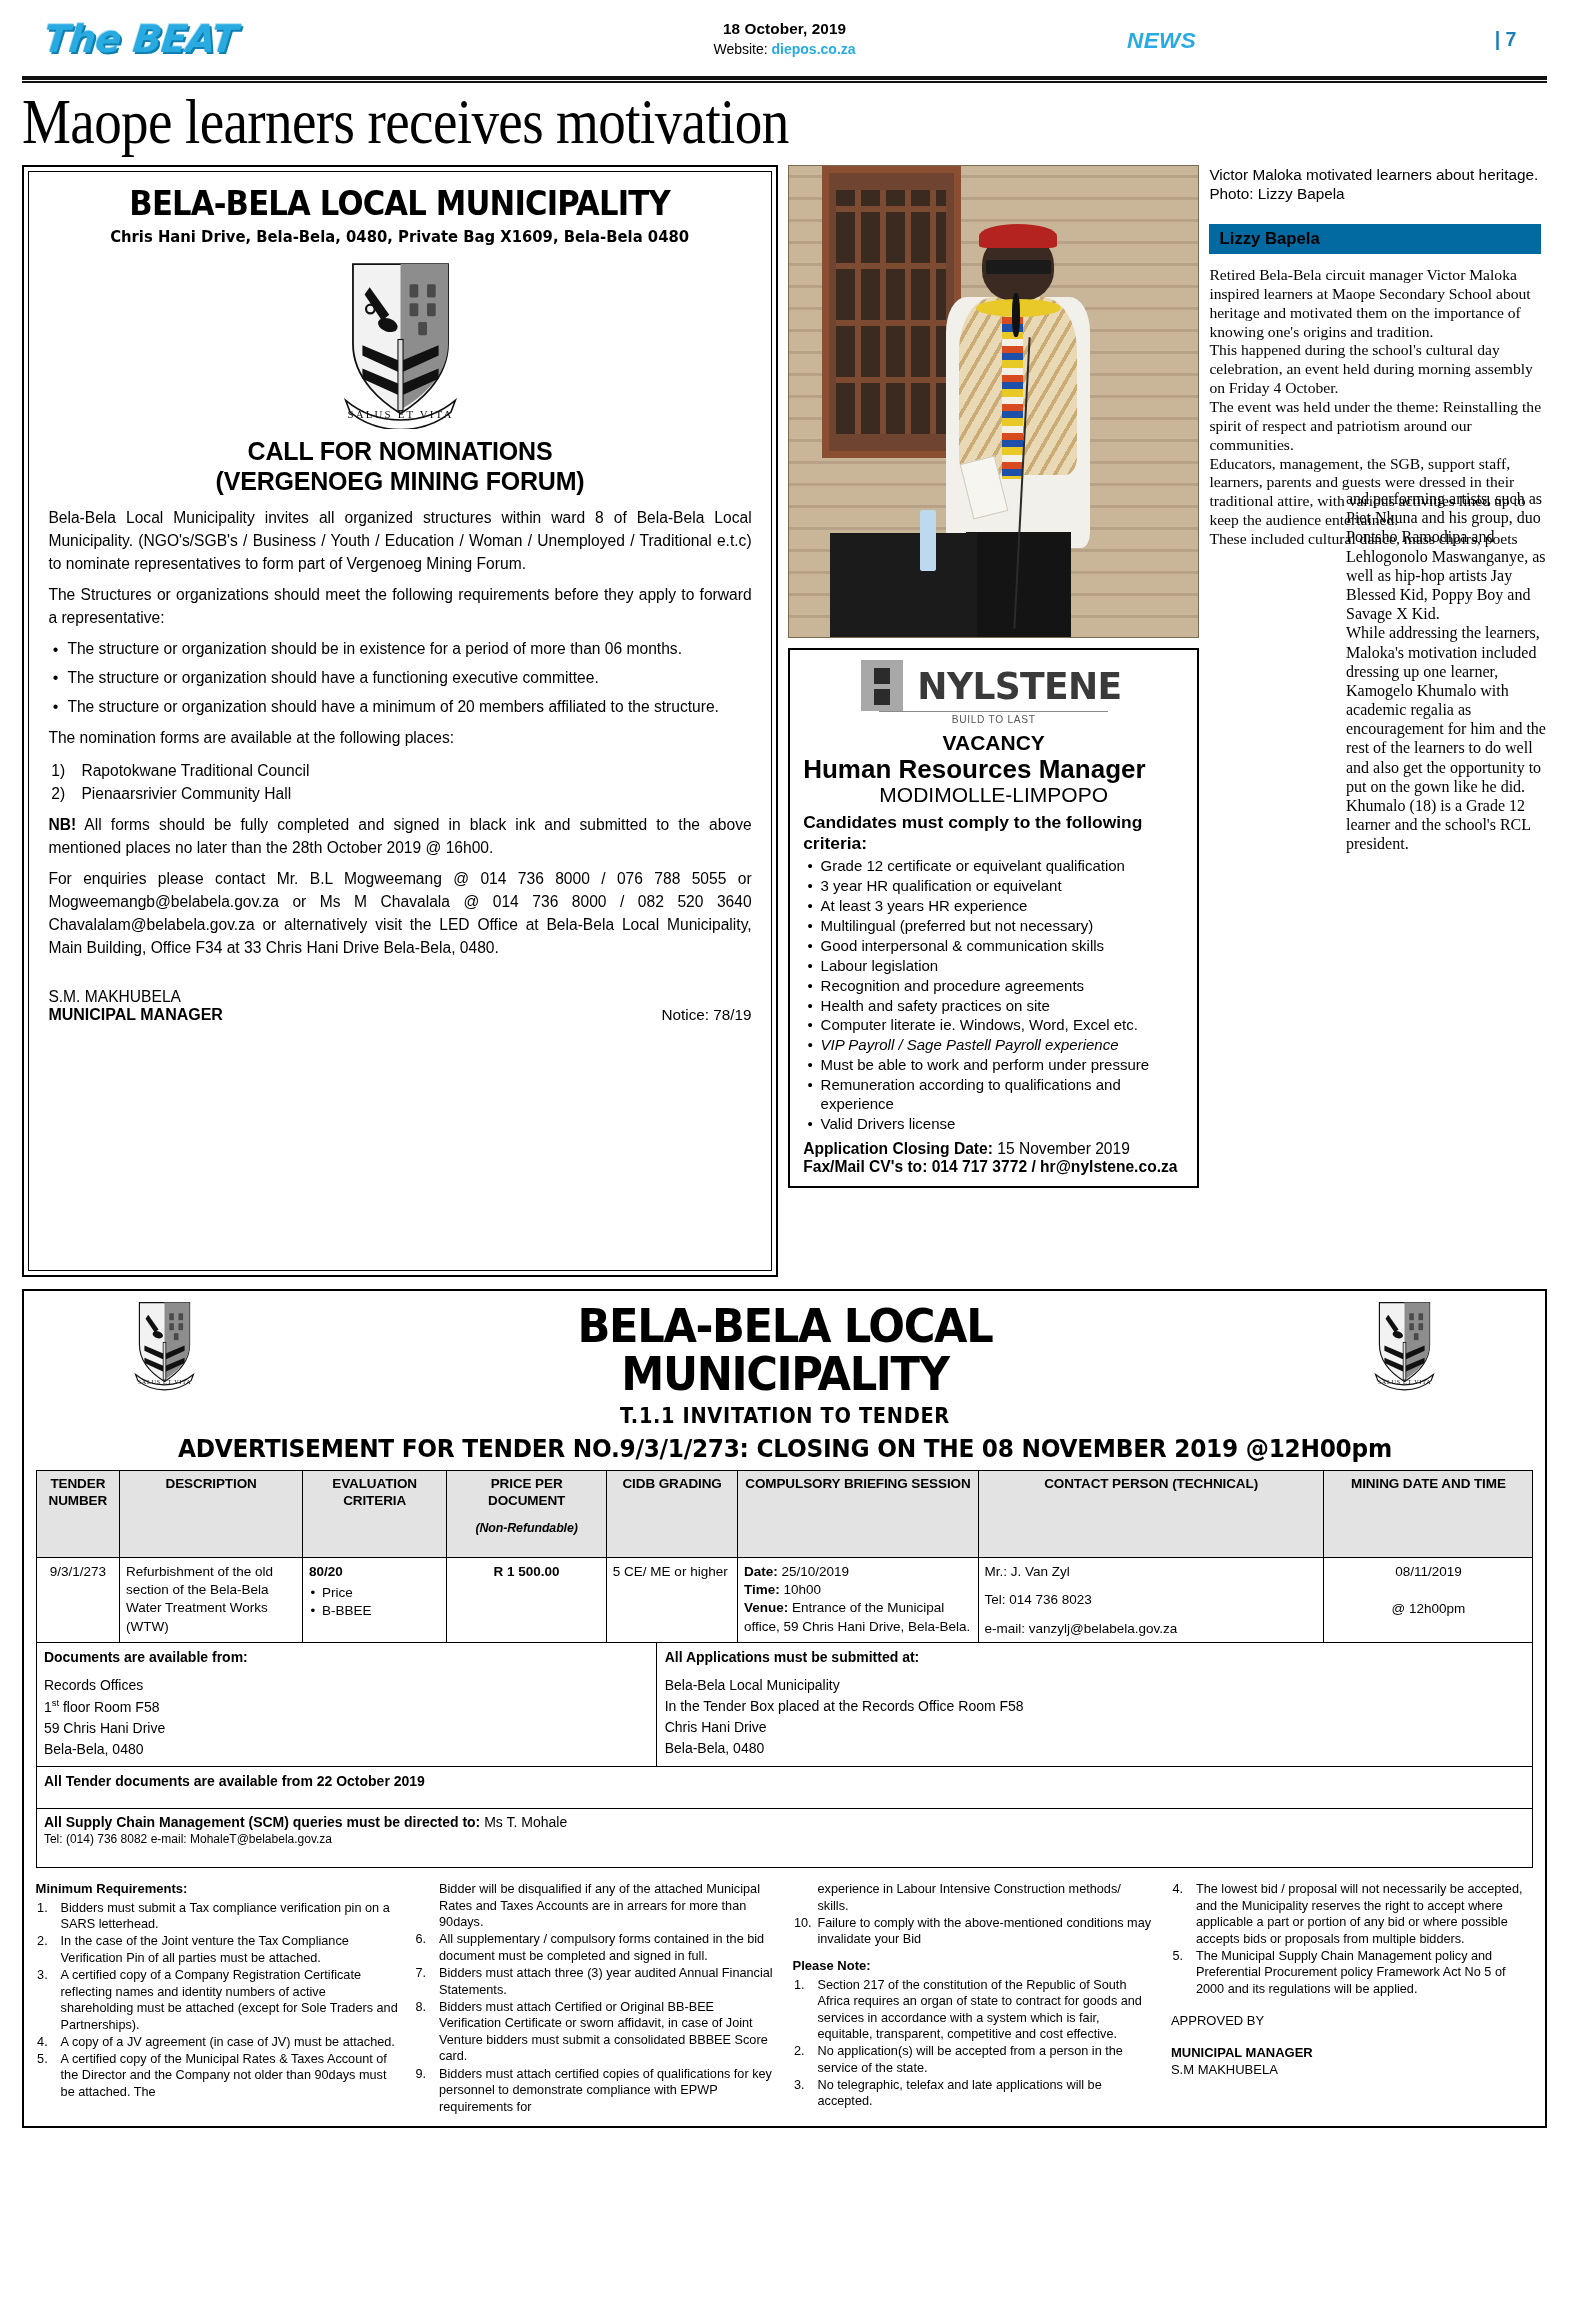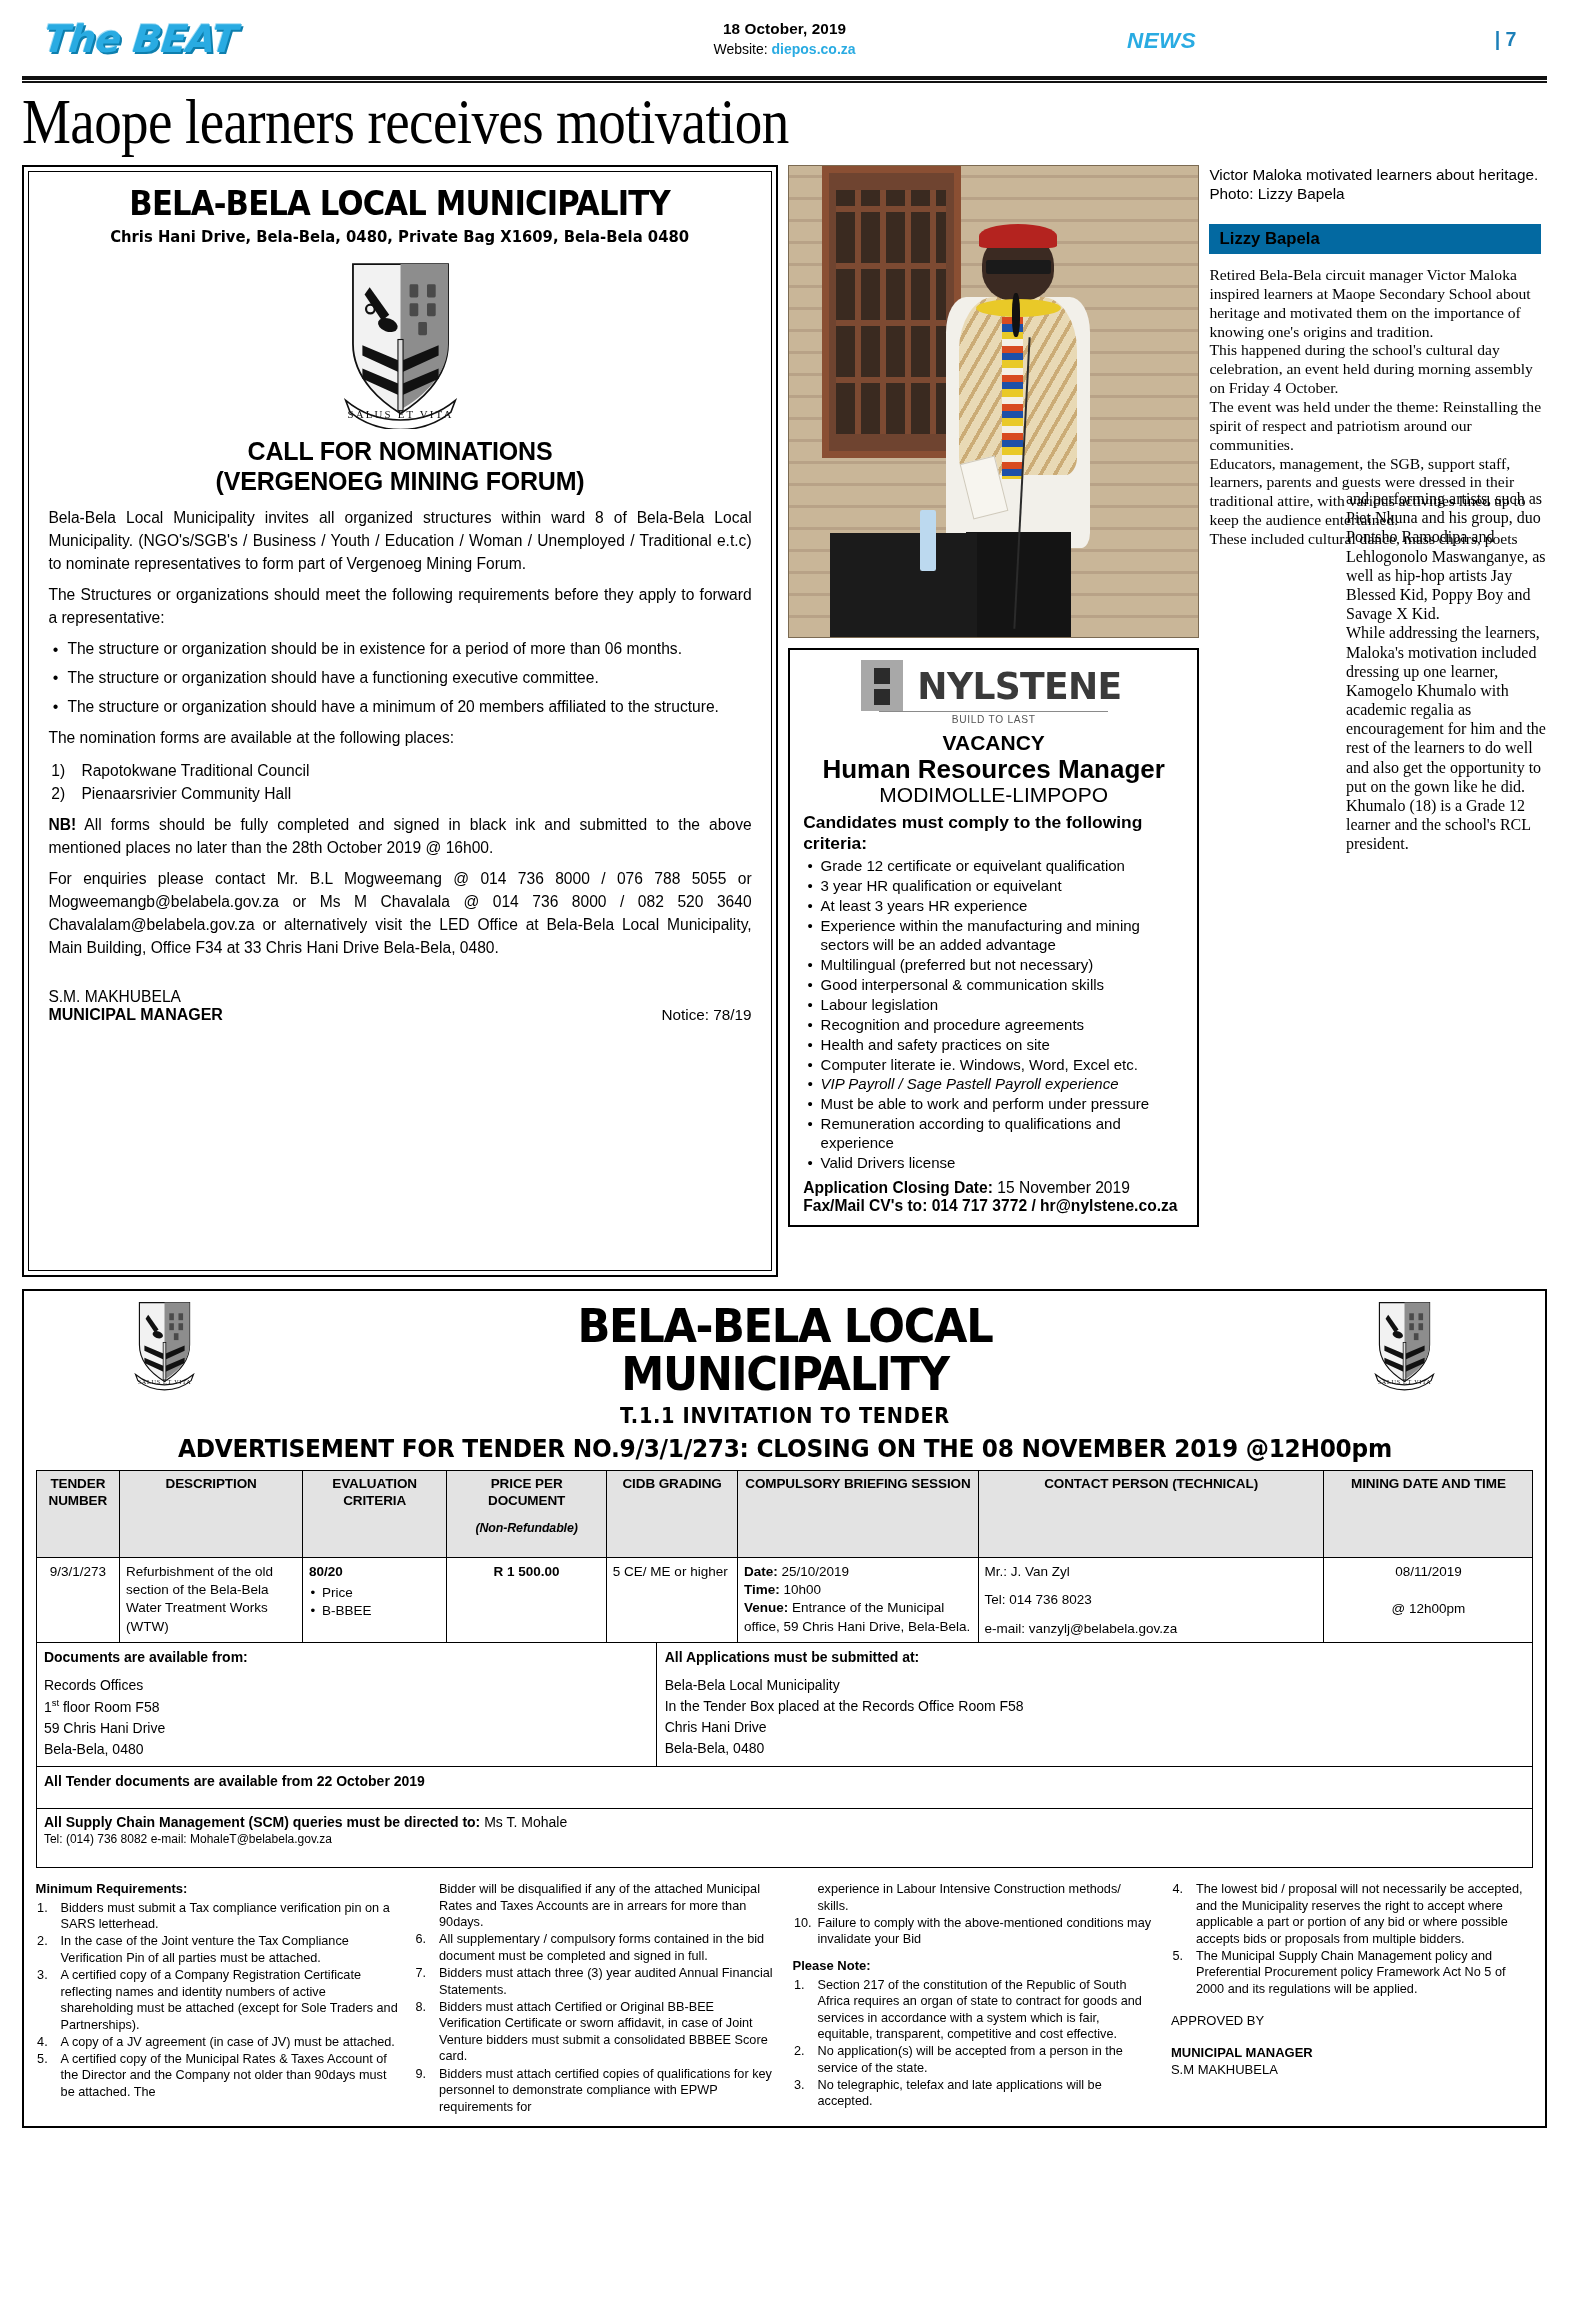--- a/index.html
+++ b/index.html
@@ -137,21 +137,21 @@
   .nyl-box { border: 2.2px solid #000; padding: 10.2px 13px; margin-top: 10.2px; }
   .nyl-logo { display: flex; align-items: center; justify-content: center; gap: 8.7px; margin-bottom: 1.5px; }
   .nyl-mark { width: 42px; height: 51px; background: #a8a8a8; position: relative; }
   .nyl-mark::before { content:""; position:absolute; left:13px; top:7.3px; width:16px; height:16px; background:#2b2b2b; }
   .nyl-mark::after { content:""; position:absolute; left:13px; top:29px; width:16px; height:16px; background:#2b2b2b; }
   .nyl-word { font-family: "DejaVu Sans", sans-serif; font-size: 38px; font-weight: bold;
       letter-spacing: -0.7px; color: #3a3a3a; transform: scaleX(.95); }
   .nyl-tag { text-align: center; font-size: 10.2px; letter-spacing: 0.7px; color: #555;
       border-top: 1.5px solid #8a8a8a; width: 60%; margin: -1.5px auto 5.8px auto; padding-top: 1.5px; }
   .nyl-vac { text-align: center; font-size: 21px; font-weight: bold; }
-  .nyl-pos { text-align: center; font-size: 26px; font-weight: bold; line-height: 1.1; }
+  .nyl-pos { text-align: left; font-size: 26px; font-weight: bold; line-height: 1.1; }
   .nyl-loc { text-align: center; font-size: 21px; margin-bottom: 4.4px; }
   .nyl-crit { font-size: 17.4px; font-weight: bold; margin-bottom: 2.9px; }
   .nyl-list { list-style: none; }
   .nyl-list li { font-size: 15px; line-height: 1.28; padding-left: 17.4px; position: relative; margin-bottom: 0.7px; }
   .nyl-list li::before { content:"•"; position:absolute; left: 4.4px; }
   .nyl-close { font-size: 15.6px; margin-top: 6.5px; }
   .nyl-fax { font-size: 15.6px; font-weight: bold; }
   .it { font-style: italic; }
 
   
@@ -328,21 +328,20 @@
         </div>
         <div class="nyl-tag">BUILD TO LAST</div>
         <div class="nyl-vac">VACANCY</div>
         <div class="nyl-pos">Human Resources Manager</div>
         <div class="nyl-loc">MODIMOLLE-LIMPOPO</div>
         <div class="nyl-crit">Candidates must comply to the following criteria:</div>
         <ul class="nyl-list">
           <li>Grade 12 certificate or equivelant qualification</li>
           <li>3 year HR qualification or equivelant</li>
           <li>At least 3 years HR experience</li>
-          <li>Experience within the manufacturing and mining sectors will be an added advantage</li>
           <li>Multilingual (preferred but not necessary)</li>
           <li>Good interpersonal &amp; communication skills</li>
           <li>Labour legislation</li>
           <li>Recognition and procedure agreements</li>
           <li>Health and safety practices on site</li>
           <li>Computer literate ie. Windows, Word, Excel etc.</li>
           <li class="it">VIP Payroll / Sage Pastell Payroll experience</li>
           <li>Must be able to work and perform under pressure</li>
           <li>Remuneration according to qualifications and experience</li>
           <li>Valid Drivers license</li>

